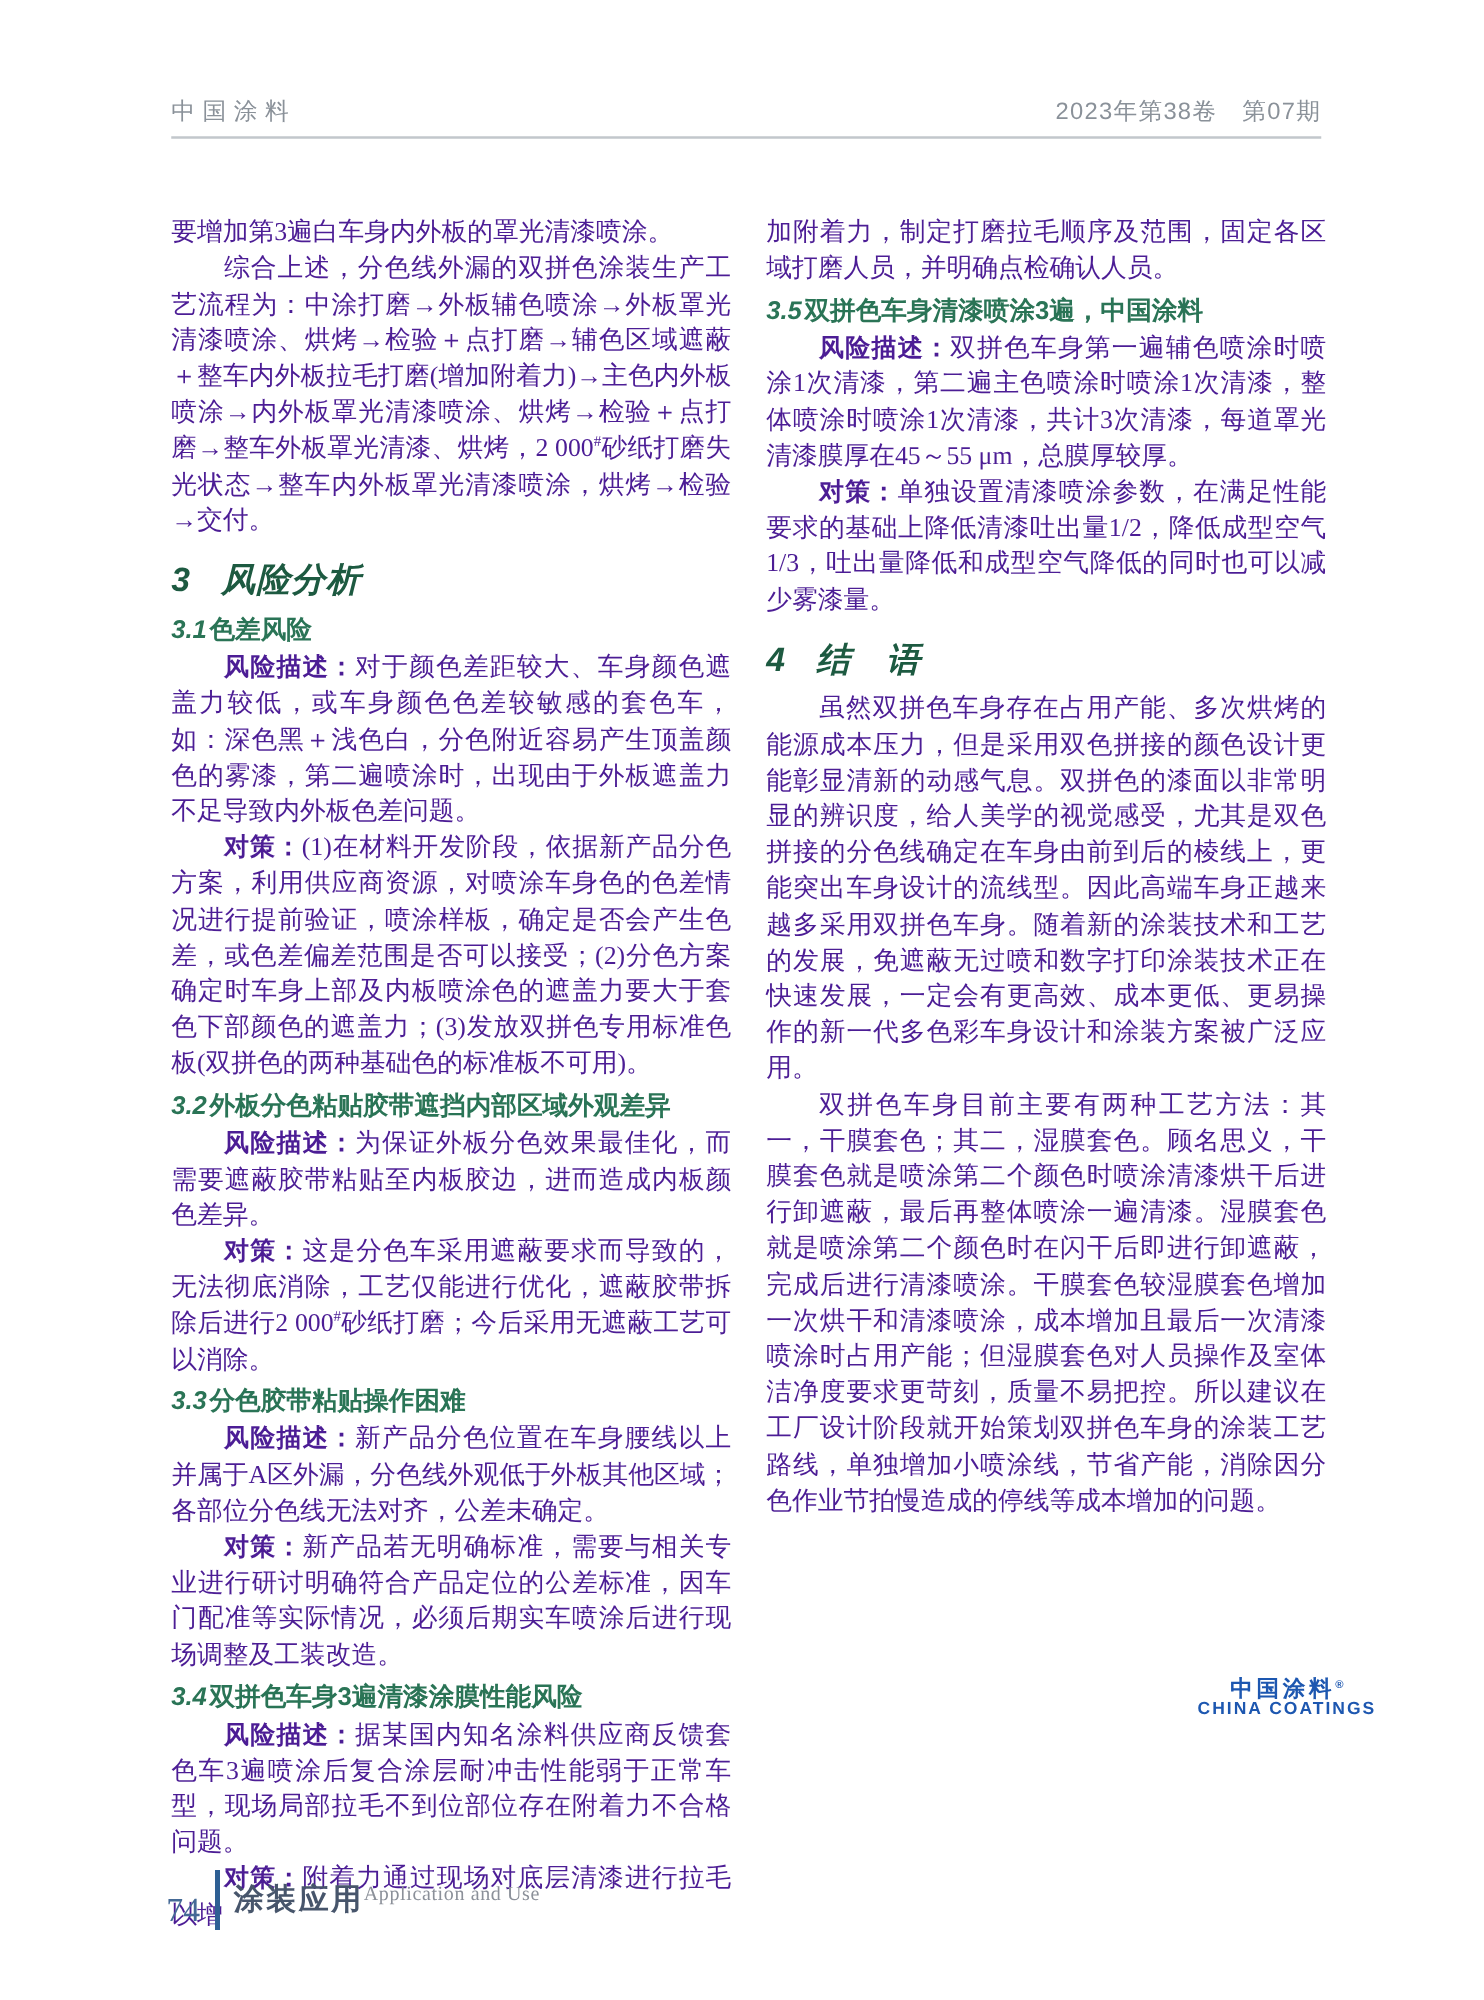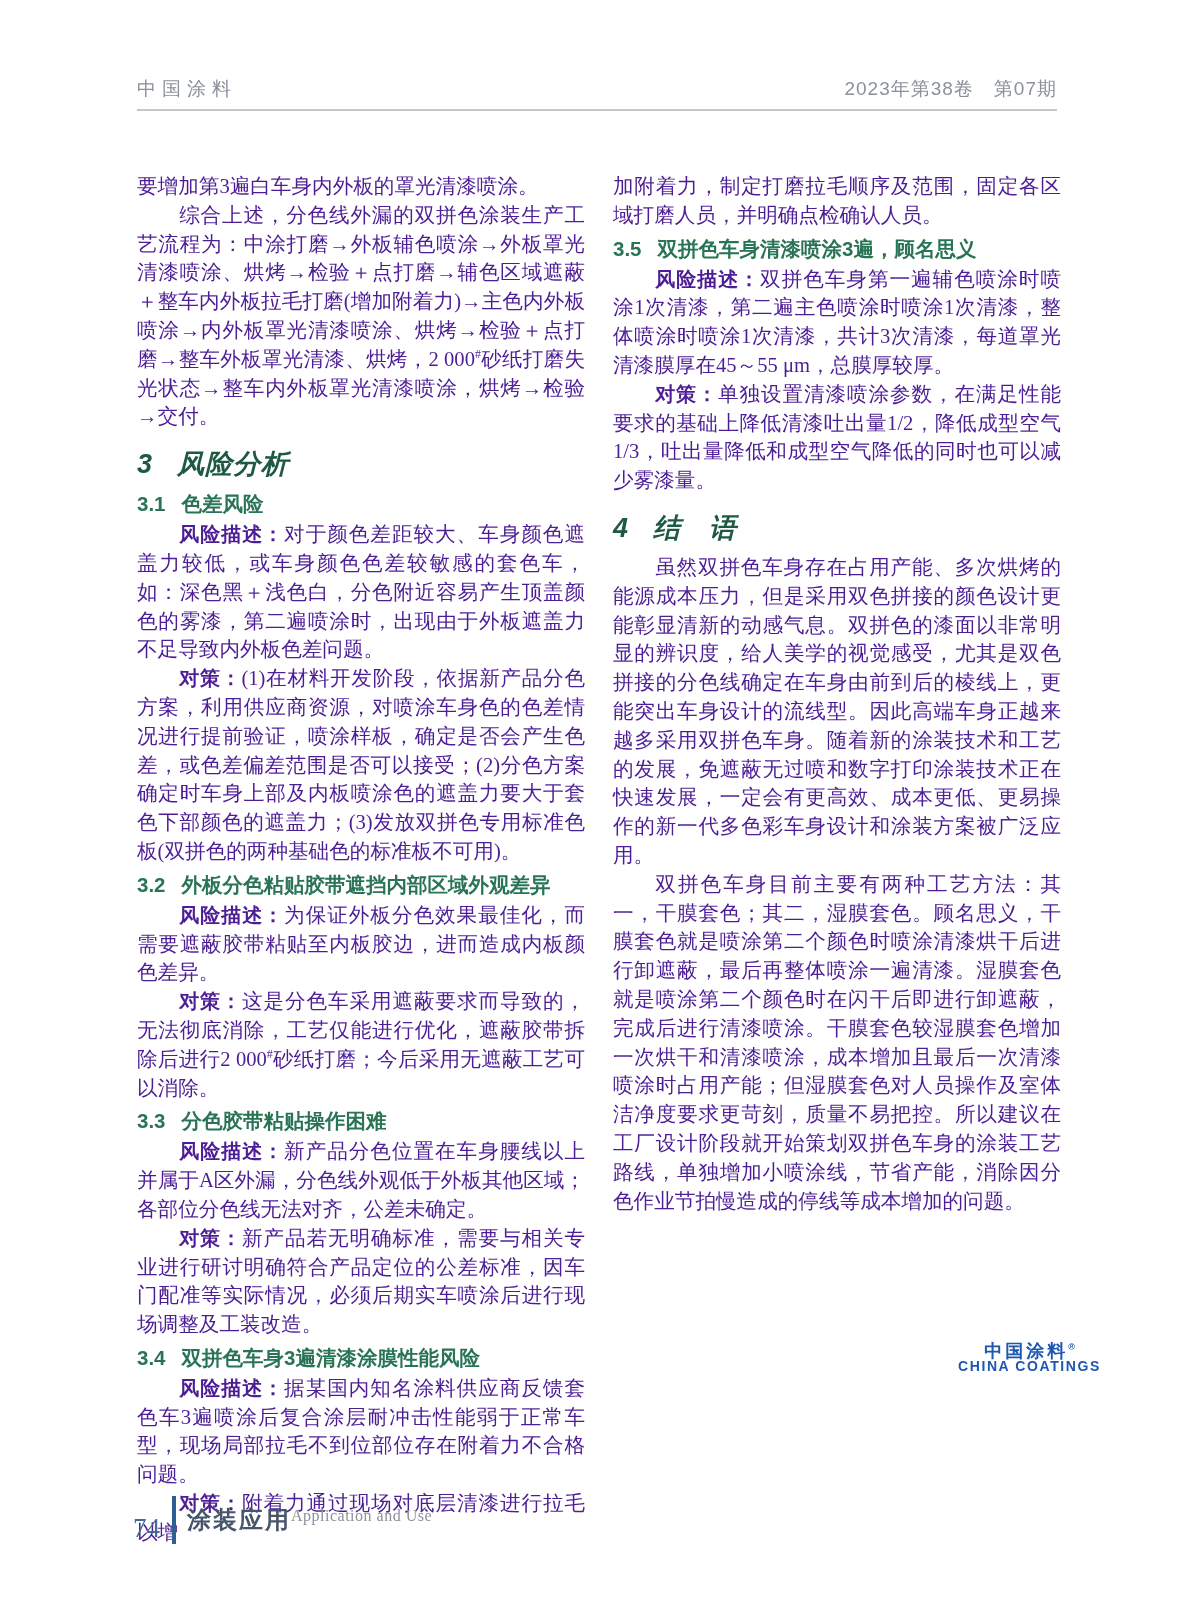--- a/index.html
+++ b/index.html
@@ -47,21 +47,21 @@
     font-weight:700;font-size:27px;line-height:34px;
     color:#1d5a41;letter-spacing:1px;font-style:italic;
   }
   .sec-h2 .h-num{margin-right:24px;}
   .sub-h3{
     margin:4px 0 2px 0;
     font-family:"Liberation Sans","DejaVu Sans",sans-serif;
     font-weight:700;font-size:20.5px;line-height:29px;
     color:#2a7456;
   }
-  .sub-h3 .h-num{margin-right:16px;}
+  .sub-h3 .h-num{margin-right:2px;font-style:italic;}
   
   .brand-logo{
     position:absolute;left:958px;top:1337px;
     text-align:center;
     font-family:"Liberation Sans","DejaVu Sans",sans-serif;
     color:#1d57b0;
   }
   .brand-cn{font-size:18px;font-weight:700;letter-spacing:3px;line-height:20px;}
   .brand-reg{font-size:9px;vertical-align:super;letter-spacing:0;}
   .brand-en{font-size:14px;font-weight:700;letter-spacing:1.6px;line-height:11px;}
@@ -117,21 +117,21 @@
       <p class="body-p indent"><span class="runin">对策：</span><span>新产品若无明确标准，需要与相关专业进行研讨明确符合产品定位的公差标准，因车门配准等实际情况，必须后期实车喷涂后进行现场调整及工装改造。</span></p>
 
       <h3 class="sub-h3"><span class="h-num">3.4</span><span>双拼色车身3遍清漆涂膜性能风险</span></h3>
       <p class="body-p indent"><span class="runin">风险描述：</span><span>据某国内知名涂料供应商反馈套色车3遍喷涂后复合涂层耐冲击性能弱于正常车型，现场局部拉毛不到位部位存在附着力不合格问题。</span></p>
       <p class="body-p indent"><span class="runin">对策：</span><span>附着力通过现场对底层清漆进行拉毛以增</span></p>
     </div>
 
     <div class="col">
       <p class="body-p"><span>加附着力，制定打磨拉毛顺序及范围，固定各区域打磨人员，并明确点检确认人员。</span></p>
 
-      <h3 class="sub-h3"><span class="h-num">3.5</span><span>双拼色车身清漆喷涂3遍，顾名思义</span></h3>
+      <h3 class="sub-h3"><span class="h-num">3.5</span><span>双拼色车身清漆喷涂3遍，中国涂料</span></h3>
       <p class="body-p indent"><span class="runin">风险描述：</span><span>双拼色车身第一遍辅色喷涂时喷涂1次清漆，第二遍主色喷涂时喷涂1次清漆，整体喷涂时喷涂1次清漆，共计3次清漆，每道罩光清漆膜厚在45～55 μm，总膜厚较厚。</span></p>
       <p class="body-p indent"><span class="runin">对策：</span><span>单独设置清漆喷涂参数，在满足性能要求的基础上降低清漆吐出量1/2，降低成型空气1/3，吐出量降低和成型空气降低的同时也可以减少雾漆量。</span></p>
 
       <h2 class="sec-h2"><span class="h-num">4</span><span>结　语</span></h2>
       <p class="body-p indent"><span>虽然双拼色车身存在占用产能、多次烘烤的能源成本压力，但是采用双色拼接的颜色设计更能彰显清新的动感气息。双拼色的漆面以非常明显的辨识度，给人美学的视觉感受，尤其是双色拼接的分色线确定在车身由前到后的棱线上，更能突出车身设计的流线型。因此高端车身正越来越多采用双拼色车身。随着新的涂装技术和工艺的发展，免遮蔽无过喷和数字打印涂装技术正在快速发展，一定会有更高效、成本更低、更易操作的新一代多色彩车身设计和涂装方案被广泛应用。</span></p>
       <p class="body-p indent"><span>双拼色车身目前主要有两种工艺方法：其一，干膜套色；其二，湿膜套色。顾名思义，干膜套色就是喷涂第二个颜色时喷涂清漆烘干后进行卸遮蔽，最后再整体喷涂一遍清漆。湿膜套色就是喷涂第二个颜色时在闪干后即进行卸遮蔽，完成后进行清漆喷涂。干膜套色较湿膜套色增加一次烘干和清漆喷涂，成本增加且最后一次清漆喷涂时占用产能；但湿膜套色对人员操作及室体洁净度要求更苛刻，质量不易把控。所以建议在工厂设计阶段就开始策划双拼色车身的涂装工艺路线，单独增加小喷涂线，节省产能，消除因分色作业节拍慢造成的停线等成本增加的问题。</span></p>
     </div>
   </div>
 
   <div class="brand-logo">

